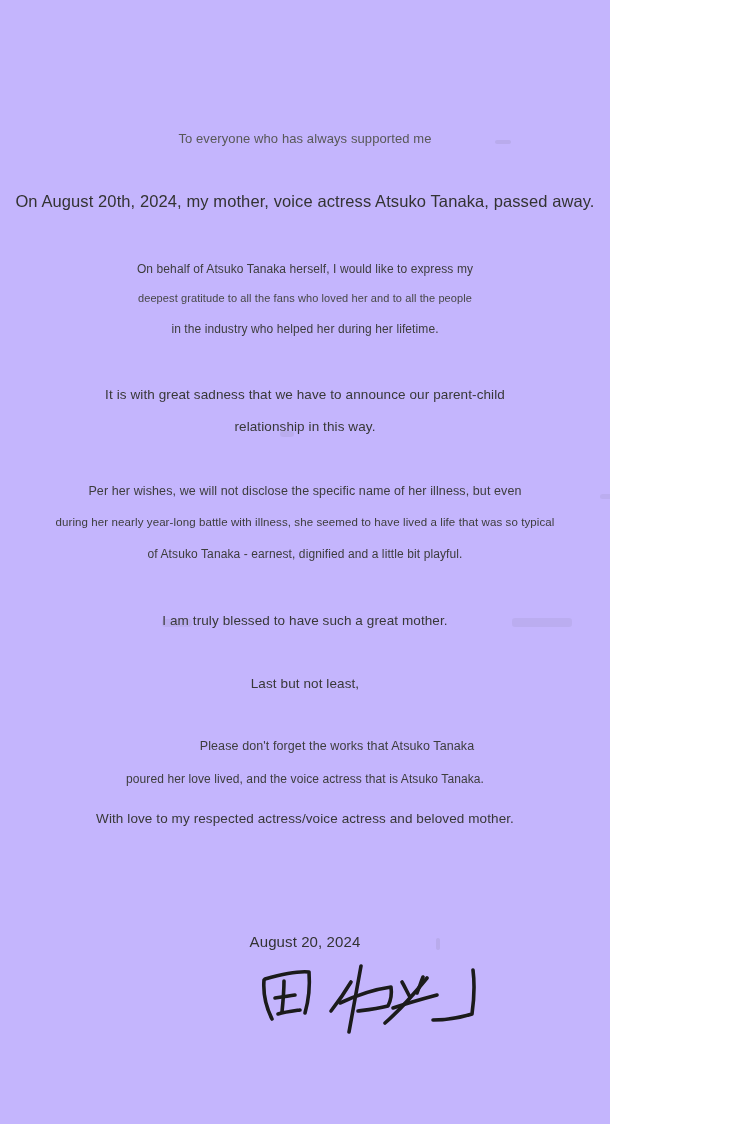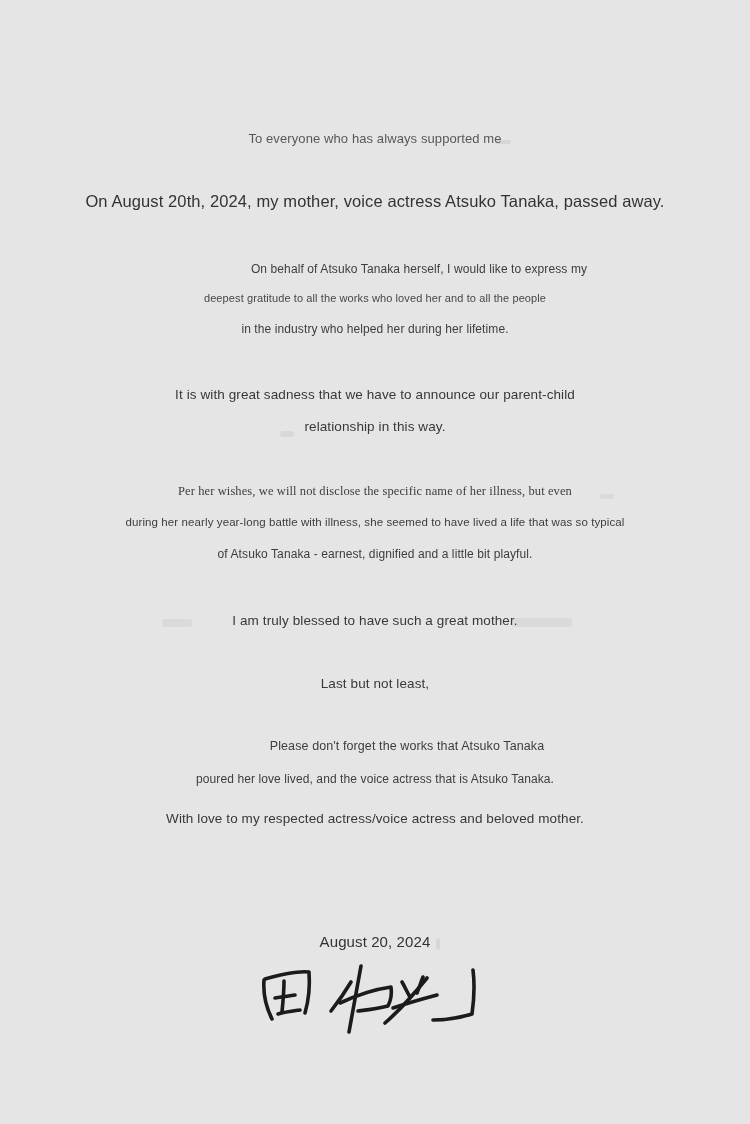--- a/index.html
+++ b/index.html
@@ -2,44 +2,44 @@
 <html><head>
 <meta charset="utf-8">
 <style>
   html, body {
     margin: 0;
     padding: 0;
     background: #ffffff;
   }
   .page {
     position: relative;
-    width: 750px;
+    width: 610px;
     height: 1124px;
-    background: #e5e5e5;
+    background: #c4b5fd;
     overflow: hidden;
     font-family: "Liberation Sans", "DejaVu Sans", sans-serif;
   }
   .ln {
     position: absolute;
     left: 0;
     width: 100%;
     margin: 0;
     text-align: center;
     white-space: nowrap;
     color: #3d3d3d;
     letter-spacing: 0.1px;
   }
   .ln-salutation { top: 131px; font-size: 13px;   color: #585858; }
   .ln-headline   { top: 192px; font-size: 16.5px; color: #333333; }
-  .ln-p1a { top: 262px; font-size: 12px; padding-left: 44px; }
+  .ln-p1a { top: 262px; font-size: 12px; }
   .ln-p1b { top: 292px; font-size: 11px;   color: #474747; }
   .ln-p1c { top: 322px; font-size: 12px; }
   .ln-p2a { top: 387px; font-size: 13.5px; color: #383838; }
   .ln-p2b { top: 419px; font-size: 13.5px; color: #383838; }
-  .ln-p3a { top: 484px; font-size: 12.5px; font-family: Liberation Serif, serif; }
+  .ln-p3a { top: 484px; font-size: 12.5px; }
   .ln-p3b { top: 516px; font-size: 11.5px; }
   .ln-p3c { top: 547px; font-size: 12px; }
   .ln-p4a { top: 613px; font-size: 13.5px; color: #383838; }
   .ln-p5a { top: 676px; font-size: 13.5px; color: #383838; }
   .ln-p5b { top: 739px; font-size: 12.5px; padding-left: 32px; }
   .ln-p5c { top: 742px; font-size: 13px; }
   .ln-p5d { top: 772px; font-size: 12px; }
   .ln-p6a { top: 811px; font-size: 13.5px; color: #383838; }
   .ln-date { top: 933px; font-size: 15px;  color: #333333; }
 
@@ -74,21 +74,21 @@
 </style>
 </head>
 <body>
 
 <div class="page">
 
   <p class="ln ln-salutation">To everyone who has always supported me</p>
   <p class="ln ln-headline">On August 20th, 2024, my mother, voice actress Atsuko Tanaka, passed away.</p>
 
   <p class="ln ln-p1a">On behalf of Atsuko Tanaka herself, I would like to express my</p>
-  <p class="ln ln-p1b">deepest gratitude to all the works who loved her and to all the people</p>
+  <p class="ln ln-p1b">deepest gratitude to all the fans who loved her and to all the people</p>
   <p class="ln ln-p1c">in the industry who helped her during her lifetime.</p>
 
   <p class="ln ln-p2a">It is with great sadness that we have to announce our parent-child</p>
   <p class="ln ln-p2b">relationship in this way.</p>
 
   <p class="ln ln-p3a">Per her wishes, we will not disclose the specific name of her illness, but even</p>
   <p class="ln ln-p3b">during her nearly year-long battle with illness, she seemed to have lived a life that was so typical</p>
   <p class="ln ln-p4a">I am truly blessed to have such a great mother.</p>
 
   <p class="ln ln-p3c">of Atsuko Tanaka - earnest, dignified and a little bit playful.</p>

